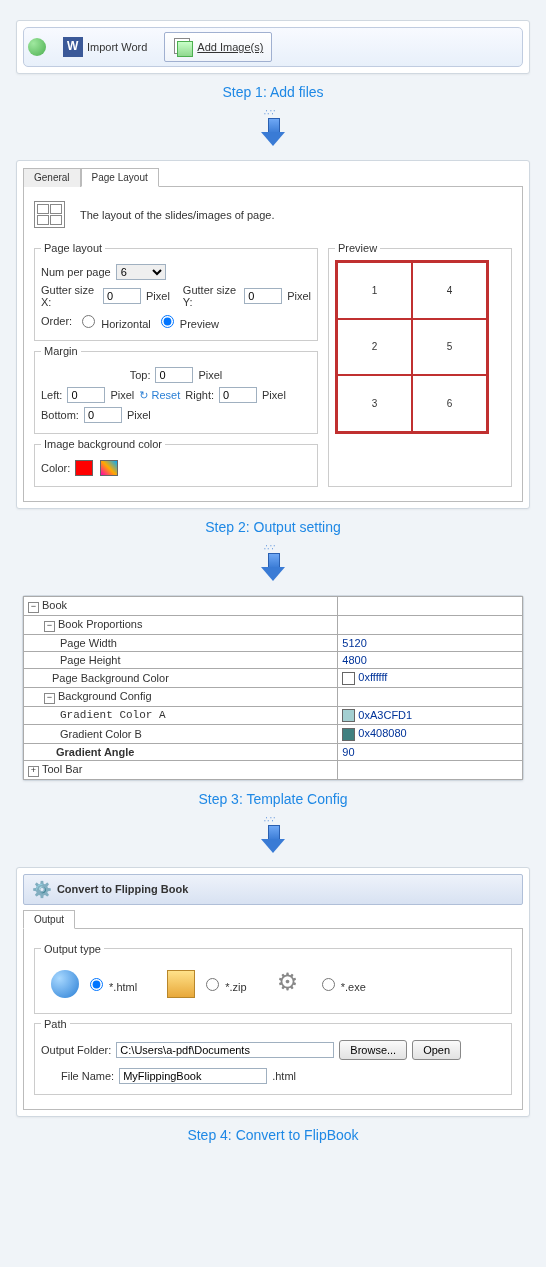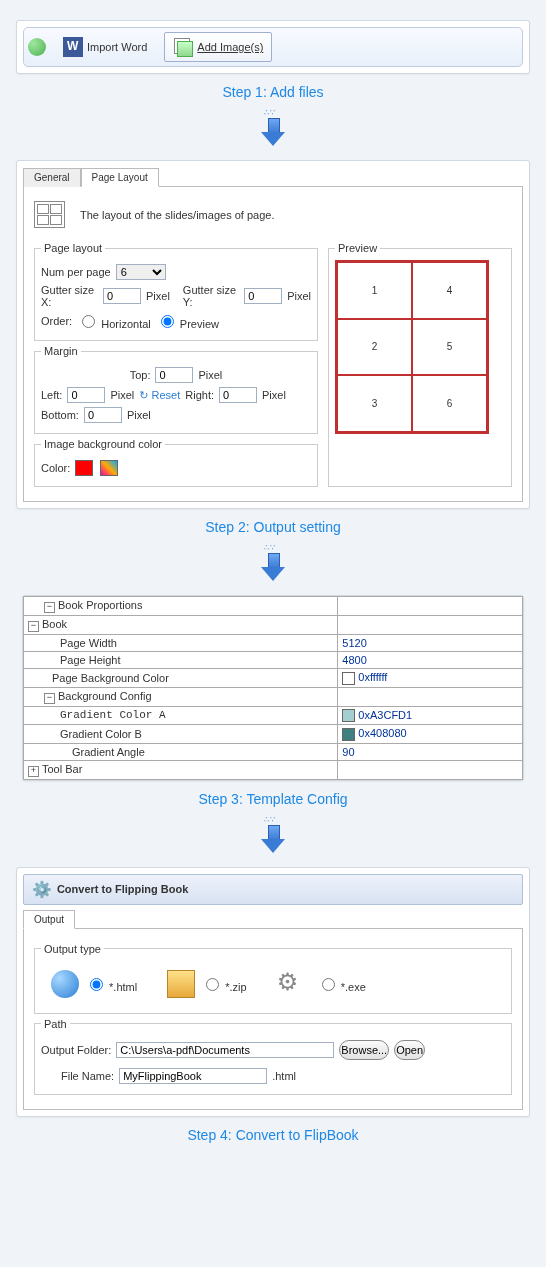--- a/index.html
+++ b/index.html
@@ -23,21 +23,21 @@
 select{border:1px solid #a0b0c0;font-size:11px}
 .row{display:flex;align-items:center;gap:5px;margin:4px 0}
 .preview-grid{border:2px solid #c03030;display:grid;grid-template-columns:1fr 1fr;grid-template-rows:1fr 1fr 1fr;width:150px;height:170px}
 .preview-grid div{border:1px solid #c03030;display:flex;align-items:center;justify-content:center;font-size:10px}
 .cfg-table{width:100%;border-collapse:collapse;font-size:11px}
 .cfg-table td{border:1px solid #aaa;padding:2px 4px}
 .cfg-table .val{color:#003399}
 .tree-toggle{display:inline-block;width:9px;height:9px;border:1px solid #888;line-height:7px;text-align:center;font-size:9px;margin-right:3px;background:#fff}
 .swatch{display:inline-block;width:11px;height:11px;border:1px solid #666;vertical-align:middle;margin-right:3px}
 .dlg-title{background:linear-gradient(#eef2fa,#d8e2f2);padding:5px 8px;font-weight:bold;border:1px solid #b0bfd8;border-radius:2px;display:flex;align-items:center;gap:5px}
-.btn{background:linear-gradient(#fafafa,#e2e2e2);border:1px solid #888;border-radius:10px;padding:3px 1px;cursor:pointer;font-size:11px}
+.btn{background:linear-gradient(#fafafa,#e2e2e2);border:1px solid #888;border-radius:3px;padding:3px 10px;cursor:pointer;font-size:11px}
 .ico-help{width:18px;height:18px;border-radius:50%;background:radial-gradient(circle at 30% 30%,#9fe89f,#4caf50);display:inline-block;position:relative}
 .ico-word{width:20px;height:20px;background:#3b5998;display:inline-block;position:relative}
 .ico-word::after{content:"W";color:#fff;font-weight:bold;position:absolute;left:4px;top:2px;font-size:12px}
 .ico-img{width:20px;height:20px;display:inline-block;position:relative}
 .ico-img::before{content:"";position:absolute;width:14px;height:14px;border:1px solid #888;background:#fff;top:1px;left:1px}
 .ico-img::after{content:"";position:absolute;width:14px;height:14px;border:1px solid #4caf50;background:linear-gradient(#c8ffc8,#8fd88f);top:4px;left:4px}
 .ico-globe{width:28px;height:28px;border-radius:50%;background:radial-gradient(circle at 30% 30%,#a8d8ff,#2a7fd5);display:inline-block;position:relative}
 .ico-zip{width:26px;height:26px;background:linear-gradient(#ffe28a,#e8a83a);border:1px solid #b8862a;display:inline-block;position:relative}
 .ico-exe{width:28px;height:28px;display:inline-block;position:relative}
 .ico-exe::before{content:"⚙";font-size:24px;color:#888;position:absolute;left:0;top:-2px}
@@ -148,25 +148,25 @@
     </div>
   </div>
 </div>
 <div class="step-label">Step 2: Output setting</div>
 <div class="arrow-wrap"><div class="arrow"><div class="dots">∴∵</div><div class="body"></div><div class="head"></div></div></div>
 
 <div class="panel" style="padding:0">
   <table class="cfg-table">
     <tbody id="cfg-body">
         <tr>
+          <td style="width: 63%; padding-left: 4px;"><span class="tree-toggle">−</span>Book</td>
+          <td class="val"></td>
+        </tr>
+        <tr>
           <td style="width: 63%; padding-left: 20px;"><span class="tree-toggle">−</span>Book Proportions</td>
-          <td class="val"></td>
-        </tr>
-        <tr>
-          <td style="width: 63%; padding-left: 4px;"><span class="tree-toggle">−</span>Book</td>
           <td class="val"></td>
         </tr>
         <tr>
           <td style="width: 63%; padding-left: 36px;">Page Width</td>
           <td class="val">5120</td>
         </tr>
         <tr>
           <td style="width: 63%; padding-left: 36px;">Page Height</td>
           <td class="val">4800</td>
         </tr>
@@ -180,21 +180,21 @@
         </tr>
         <tr>
           <td style="width: 63%; padding-left: 36px; font-family: Liberation Mono, monospace;">Gradient Color A</td>
           <td class="val"><span class="swatch" style="background: rgb(163, 207, 209);"></span>0xA3CFD1</td>
         </tr>
         <tr>
           <td style="width: 63%; padding-left: 36px;">Gradient Color B</td>
           <td class="val"><span class="swatch" style="background: rgb(64, 128, 128);"></span>0x408080</td>
         </tr>
         <tr>
-          <td style="width: 63%; padding-left: 48px;">Gradient Angle</td>
+          <td style="width: 63%; padding-left: 32px; font-weight: bold;">Gradient Angle</td>
           <td class="val">90</td>
         </tr>
         <tr>
           <td style="width: 63%; padding-left: 4px;"><span class="tree-toggle">+</span>Tool Bar</td>
           <td class="val"></td>
         </tr>
       </tbody>
   </table>
 </div>
 <div class="step-label">Step 3: Template Config</div>

